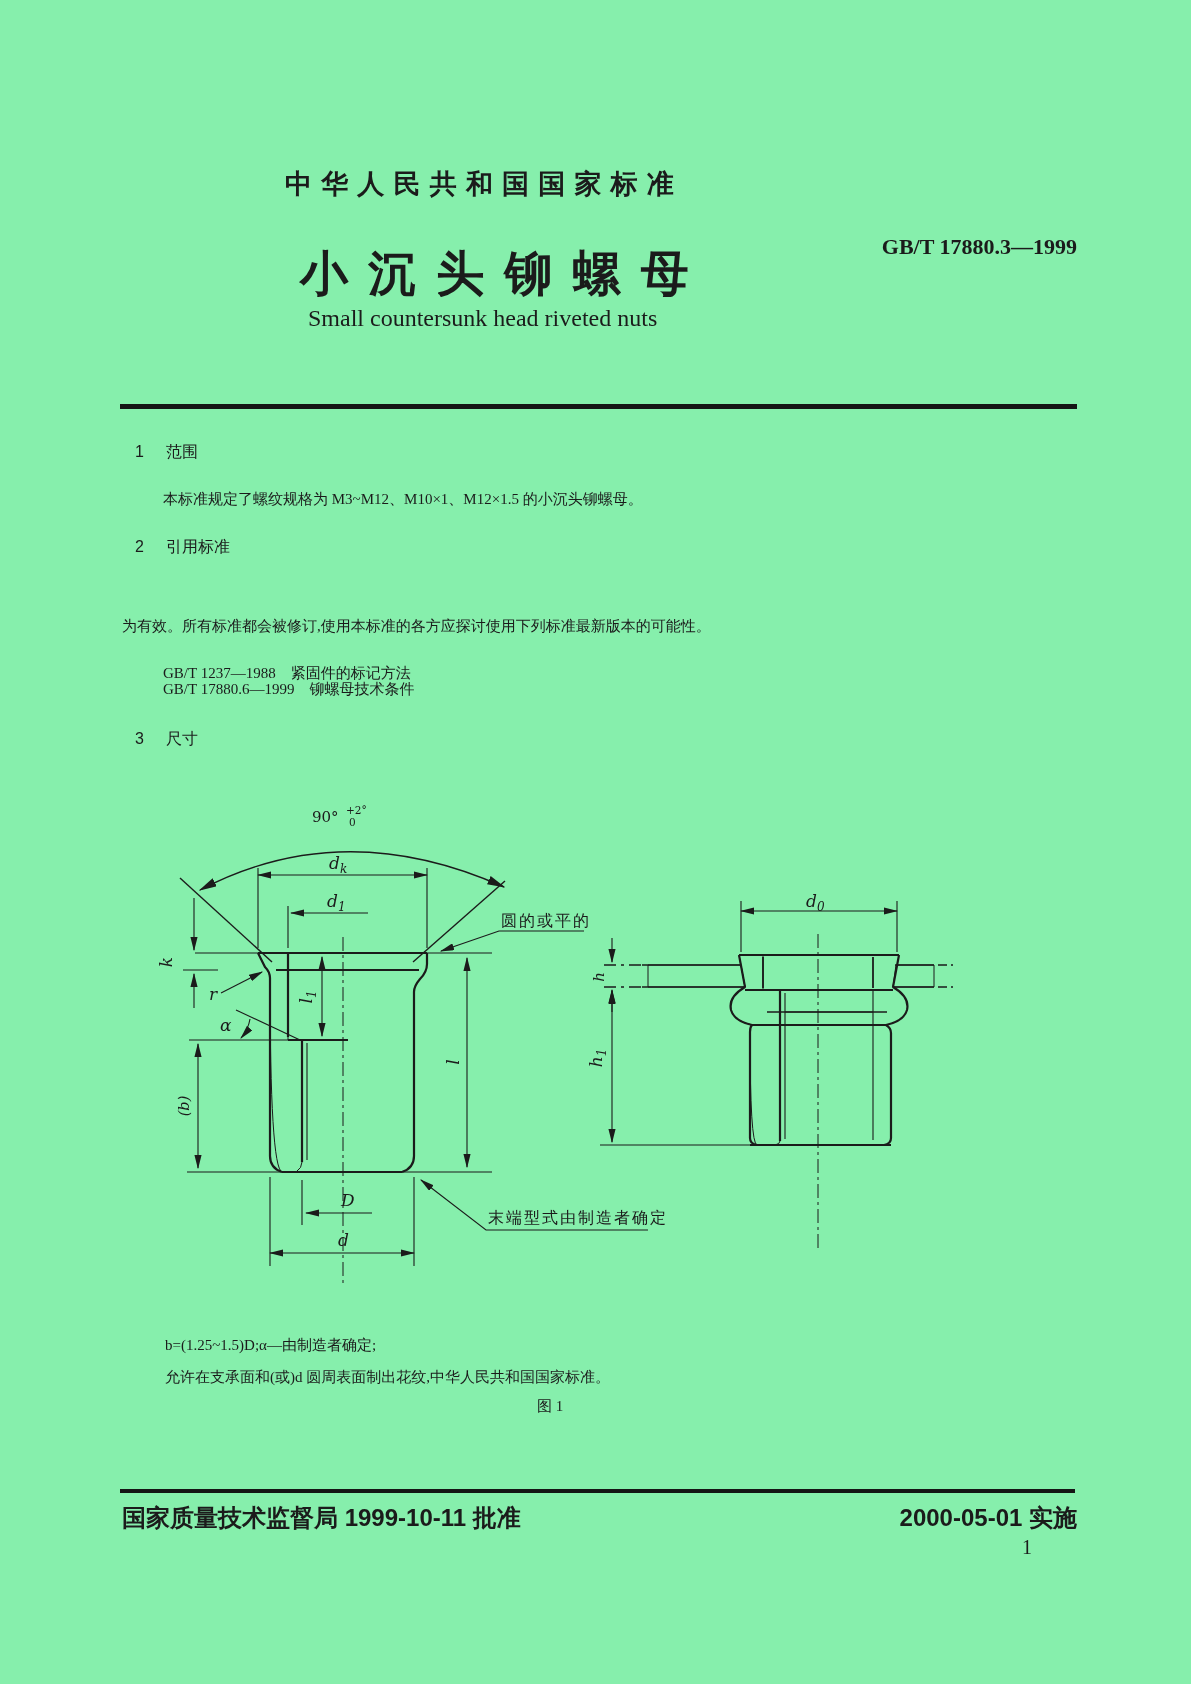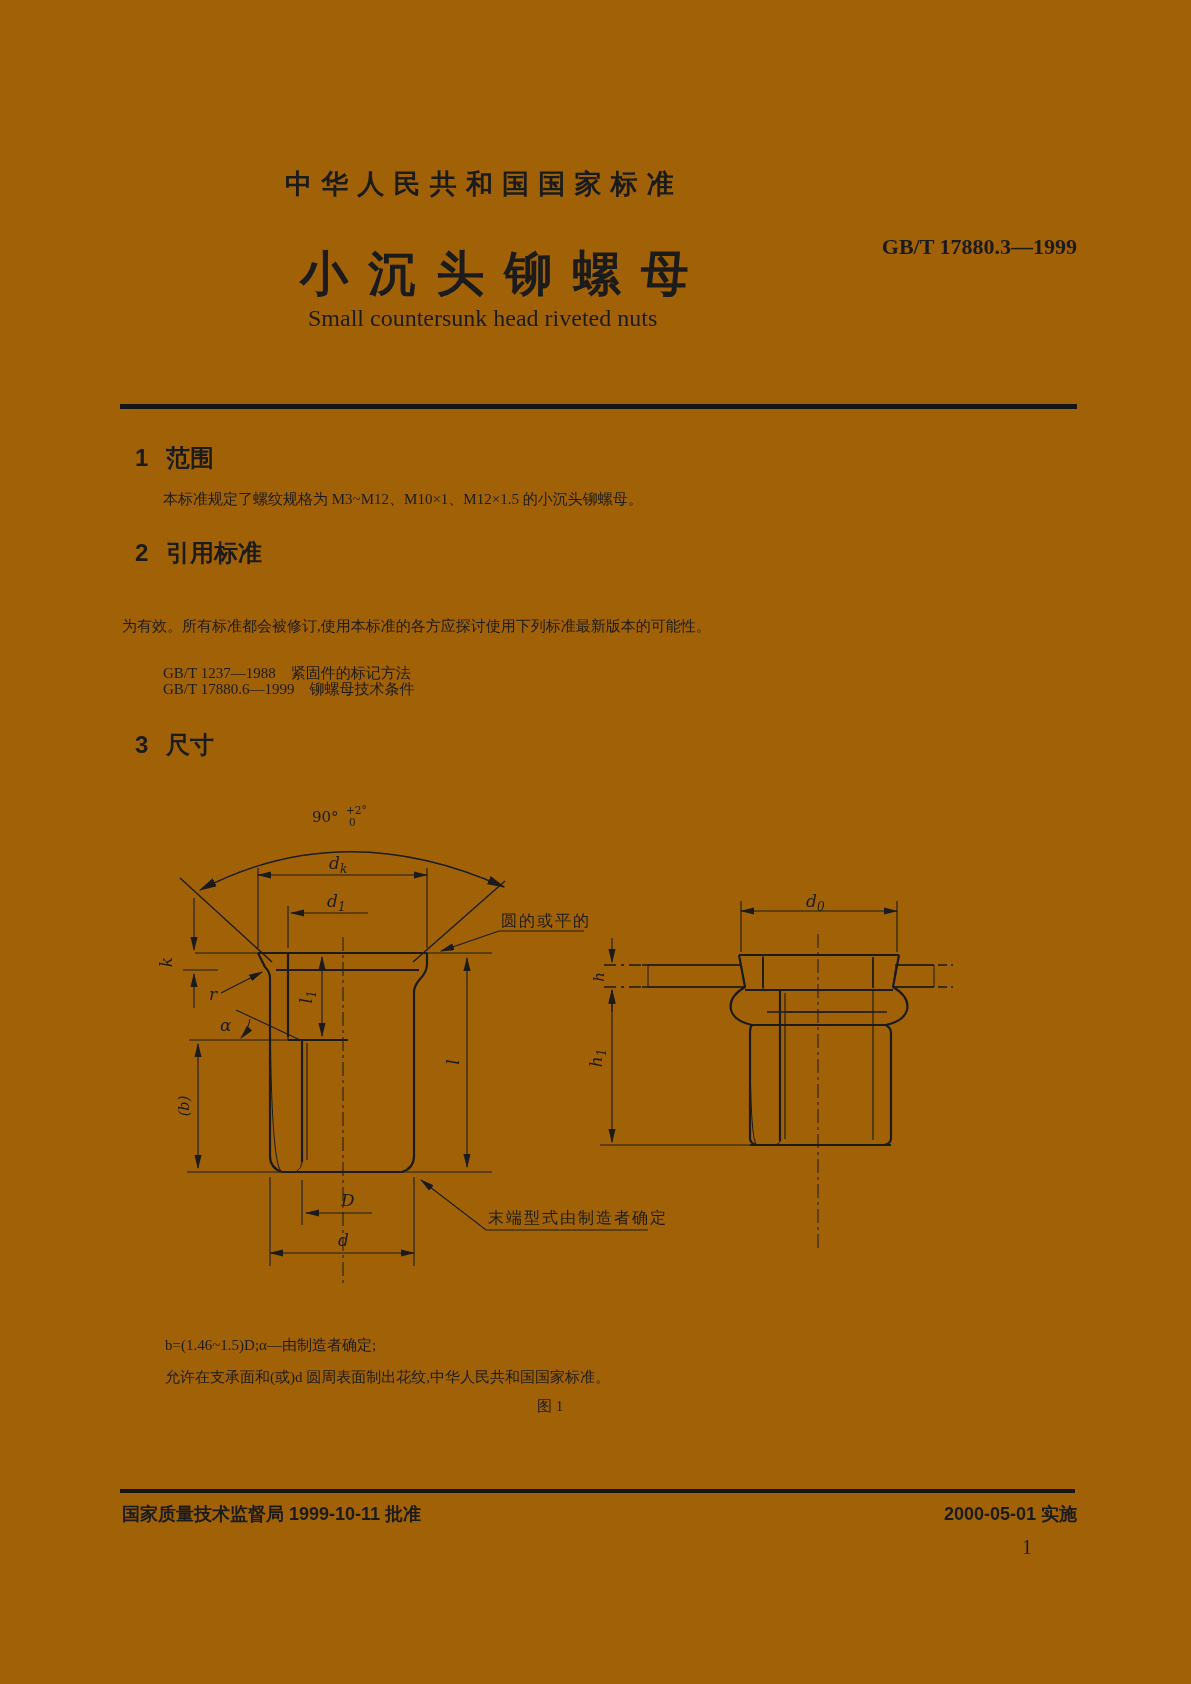--- a/index.html
+++ b/index.html
@@ -1,45 +1,45 @@
 <!DOCTYPE html>
 <html><head>
 <meta charset="utf-8">
 <style>
   html,body{margin:0;padding:0;background:#888;}
-  .page{position:relative;width:1191px;height:1684px;background:#a16207;color:#1b1b1b;
+  .page{position:relative;width:1191px;height:1684px;background:#86efac;color:#1b1b1b;
         font-family:"Liberation Serif",serif;overflow:hidden;}
   .abs{position:absolute;white-space:nowrap;}
   
   .hdr-nat{left:285px;top:166px;font-family:"Liberation Sans",sans-serif;font-weight:bold;
            font-size:27px;letter-spacing:0.34em;}
   .hdr-title{left:300px;top:242px;font-family:"Liberation Sans",sans-serif;font-weight:bold;
              font-size:48px;letter-spacing:0.42em;}
   .hdr-code{right:114px;top:234px;font-family:"Liberation Serif",serif;font-weight:bold;font-size:22px;}
   .hdr-en{left:308px;top:305px;font-weight:normal;font-size:24px;}
   .rule{position:absolute;background:#151515;}
   .rule-top{left:120px;top:404px;width:957px;height:5px;}
   .rule-bot{left:120px;top:1489px;width:955px;height:4px;}
   
-  .h2{font-family:"Liberation Sans",sans-serif;font-weight:bold;font-size:24px;}
+  .h2{font-family:"Liberation Sans",sans-serif;font-weight:normal;font-size:16px;}
   .h2 .hnum{display:inline-block;width:31px;}
   .s1h{left:135px;top:442px;}
   .s1b{left:163px;top:490px;}
   .s2h{left:135px;top:537px;}
   .s2l1{left:163px;top:585px;width:914px;text-align:justify;text-align-last:justify;}
   .s2l2{left:122px;top:617px;}
   .s2r1{left:163px;top:664px;}
   .s2r2{left:163px;top:680px;}
   .s3h{left:135px;top:729px;}
   .body{font-size:15px;}
   .note1{left:165px;top:1336px;}
   .note2{left:165px;top:1368px;}
   .figcap{left:500px;top:1397px;width:100px;text-align:center;}
   
-  .foot{font-family:"Liberation Sans",sans-serif;font-weight:bold;font-size:18px;}
+  .foot{font-family:"Liberation Sans",sans-serif;font-weight:bold;font-size:24px;}
   .foot-l{left:122px;top:1502px;}
   .foot-r{right:114px;top:1502px;}
   .pageno{left:1022px;top:1536px;font-size:20px;}
   
   .fig{position:absolute;left:120px;top:795px;width:870px;height:495px;}
   .fig path,.fig line{stroke:#1b1b1b;fill:none;}
   .o2{stroke-width:2.2px;} .o18{stroke-width:1.8px;} .m{stroke-width:1.4px;} .t{stroke-width:1.1px;}
   .cl{stroke-width:1px;stroke-dasharray:14 4 3 4;}
   .arr{fill:#1b1b1b;stroke:none;}
   .dim{font:italic 17px "DejaVu Serif",serif;fill:#1b1b1b;}
@@ -223,21 +223,21 @@
       <g>
         <path class="t" d="M612,991 V1142" marker-start="url(#arr)" marker-end="url(#arr)"></path>
       </g>
     </g>
 
     <text class="dim" x="806" y="907"><tspan>d</tspan><tspan class="dims" dy="4">0</tspan></text>
     <text class="dim" transform="rotate(-90 604 977)" x="604" y="977" text-anchor="middle" style="font-size:15px">h</text>
     <text class="dim" transform="rotate(-90 602 1058)" x="602" y="1058" text-anchor="middle"><tspan>h</tspan><tspan class="dims" dy="4">1</tspan></text>
   </svg>
 
-  <div class="abs body note1">b=(1.46~1.5)D;α—由制造者确定;</div>
+  <div class="abs body note1">b=(1.25~1.5)D;α—由制造者确定;</div>
   <div class="abs body note2">允许在支承面和(或)d 圆周表面制出花纹,中华人民共和国国家标准。</div>
   <div class="abs body figcap">图 1</div>
 
   <div class="rule rule-bot"></div>
   <div class="abs foot foot-l">国家质量技术监督局 1999-10-11 批准</div>
   <div class="abs foot foot-r">2000-05-01 实施</div>
   <div class="abs pageno">1</div>
 
 </div>
 

